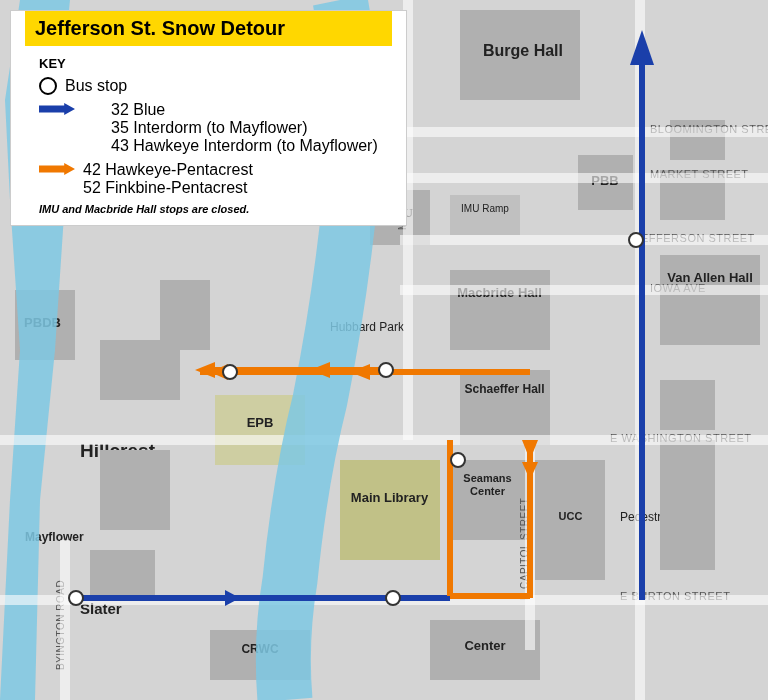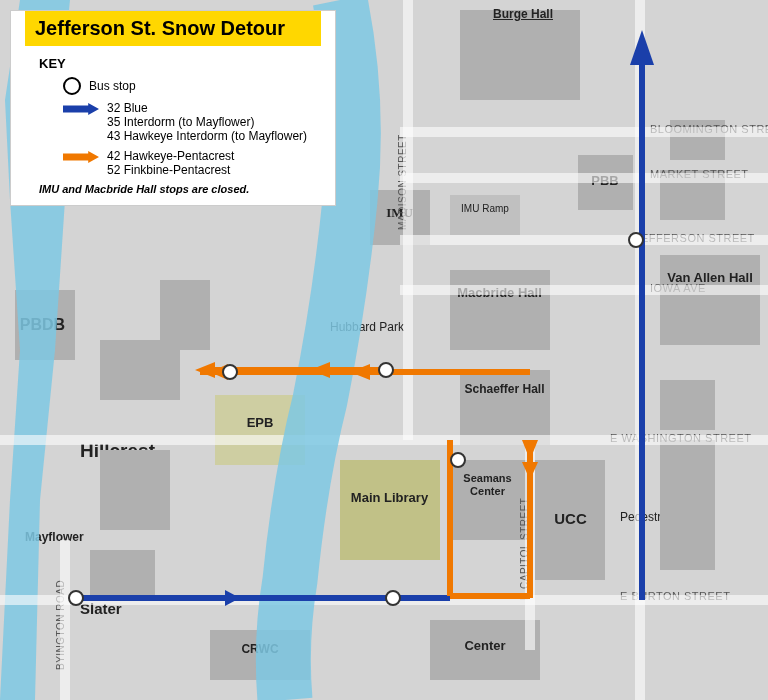--- a/index.html
+++ b/index.html
@@ -36,22 +36,21 @@
     .legend-key-title {
       font-weight: bold;
       font-size: 13px;
       margin-bottom: 6px;
     }
 
     .legend-item {
       display: flex;
       align-items: center;
       margin-bottom: 4px;
-      font-size: 12px;
-      margin-left: 24px;
+      font-size: 16px;
     }
 
     .legend-bus-stop {
       width: 18px;
       height: 18px;
       border: 2px solid black;
       border-radius: 50%;
       background: white;
       margin-right: 8px;
       flex-shrink: 0;
@@ -215,21 +214,21 @@
 
   <div class="river" style="
     position:absolute; top:0; left:290; width:70px; height:700px;
     background: #7ec8e3;
     clip-path: polygon(20px 0, 70px 0, 60px 100px, 65px 200px, 55px 350px, 40px 500px, 35px 700px, 0 700px, 10px 500px, 20px 350px, 10px 200px, 5px 100px);
     opacity: 0.85;
     z-index: 5;
   "></div>
 
   <div class="building" style="left:460px;top:10px;width:120px;height:90px;"></div>
-  <div class="building-label" style="left:468px;top:7px;width:110px;font-size:12px;text-decoration:underline;">Burge
+  <div class="building-label" style="left:468px;top:41px;width:110px;font-size:16px;">Burge
 Hall</div>
 
   <div class="building" style="left:578px;top:155px;width:55px;height:55px;"></div>
   <div class="building-label building-label-sm" style="left:580px;top:173px;width:50px;font-size:13px;">PBB</div>
 
   <div class="building" style="left:370px;top:190px;width:60px;height:55px;"></div>
   <div class="building-label building-label-sm" style="left:372px;top:205px;width:55px;font-size:13px;font-family:Liberation Serif, serif;">IMU</div>
 
   <div class="building" style="left:450px;top:195px;width:70px;height:40px;background:#c0c0c0;"></div>
   <div class="building-label" style="left:450px;top:203px;width:70px;font-size:10px;font-weight:normal;text-align:center;">IMU Ramp</div>
@@ -245,28 +244,28 @@
   <div class="building" style="left:340px;top:460px;width:100px;height:100px;background:#c8c870;opacity:0.5;"></div>
   <div class="building" style="left:340px;top:460px;width:100px;height:100px;background:#b0b060;opacity:0.4;"></div>
   <div class="building-label" style="left:342px;top:490px;width:95px;font-size:13px;">Main
 Library</div>
 
   <div class="building" style="left:448px;top:460px;width:80px;height:80px;"></div>
   <div class="building-label" style="left:446px;top:472px;width:83px;font-size:11px;">Seamans
 Center</div>
 
   <div class="building" style="left:535px;top:460px;width:70px;height:120px;"></div>
-  <div class="building-label" style="left:538px;top:510px;width:65px;font-size:15px;">UCC</div>
+  <div class="building-label" style="left:538px;top:510px;width:65px;font-size:11px;">UCC</div>
 
   <div class="building" style="left:660px;top:255px;width:100px;height:90px;"></div>
   <div class="building-label" style="left:660px;top:270px;width:100px;font-size:13px;">Van Allen
 Hall</div>
 
   <div class="building" style="left:15px;top:290px;width:60px;height:70px;"></div>
-  <div class="building-label" style="left:5px;top:315px;width:75px;font-size:16px;">PBDB</div>
+  <div class="building-label" style="left:5px;top:315px;width:75px;font-size:13px;">PBDB</div>
 
   <div class="building" style="left:215px;top:395px;width:90px;height:70px;background:#c8c870;opacity:0.5;"></div>
   <div class="building-label" style="left:225px;top:415px;width:70px;font-size:13px;opacity:1;">EPB</div>
 
   <div class="building-label" style="left:80px;top:440px;font-size:19px;">Hillcrest</div>
 
   <div class="building-label" style="left:25px;top:530px;font-size:12px;">Mayflower</div>
 
   <div class="building-label" style="left:80px;top:600px;font-size:15px;font-weight:bold;">Slater</div>
 
@@ -309,21 +308,21 @@
 
   <div id="legend">
     <div id="legend-title">Jefferson St. Snow Detour</div>
     <div class="legend-key-title">KEY</div>
 
     <div class="legend-item">
       <div class="legend-bus-stop"></div>
       <span>Bus stop</span>
     </div>
 
-    <div class="legend-item" style="align-items:flex-start;margin-top:6px;">
+    <div class="legend-item" style="align-items:flex-start;margin-top:6px;gap:28px;">
       <div class="legend-arrow-blue" style="margin-top:2px;"></div>
       <div class="legend-routes">
         <span>32 Blue</span>
         <span>35 Interdorm (to Mayflower)</span>
         <span>43 Hawkeye Interdorm (to Mayflower)</span>
       </div>
     </div>
 
     <div class="legend-item" style="align-items:flex-start;margin-top:6px;">
       <div class="legend-arrow-orange" style="margin-top:2px;"></div>

